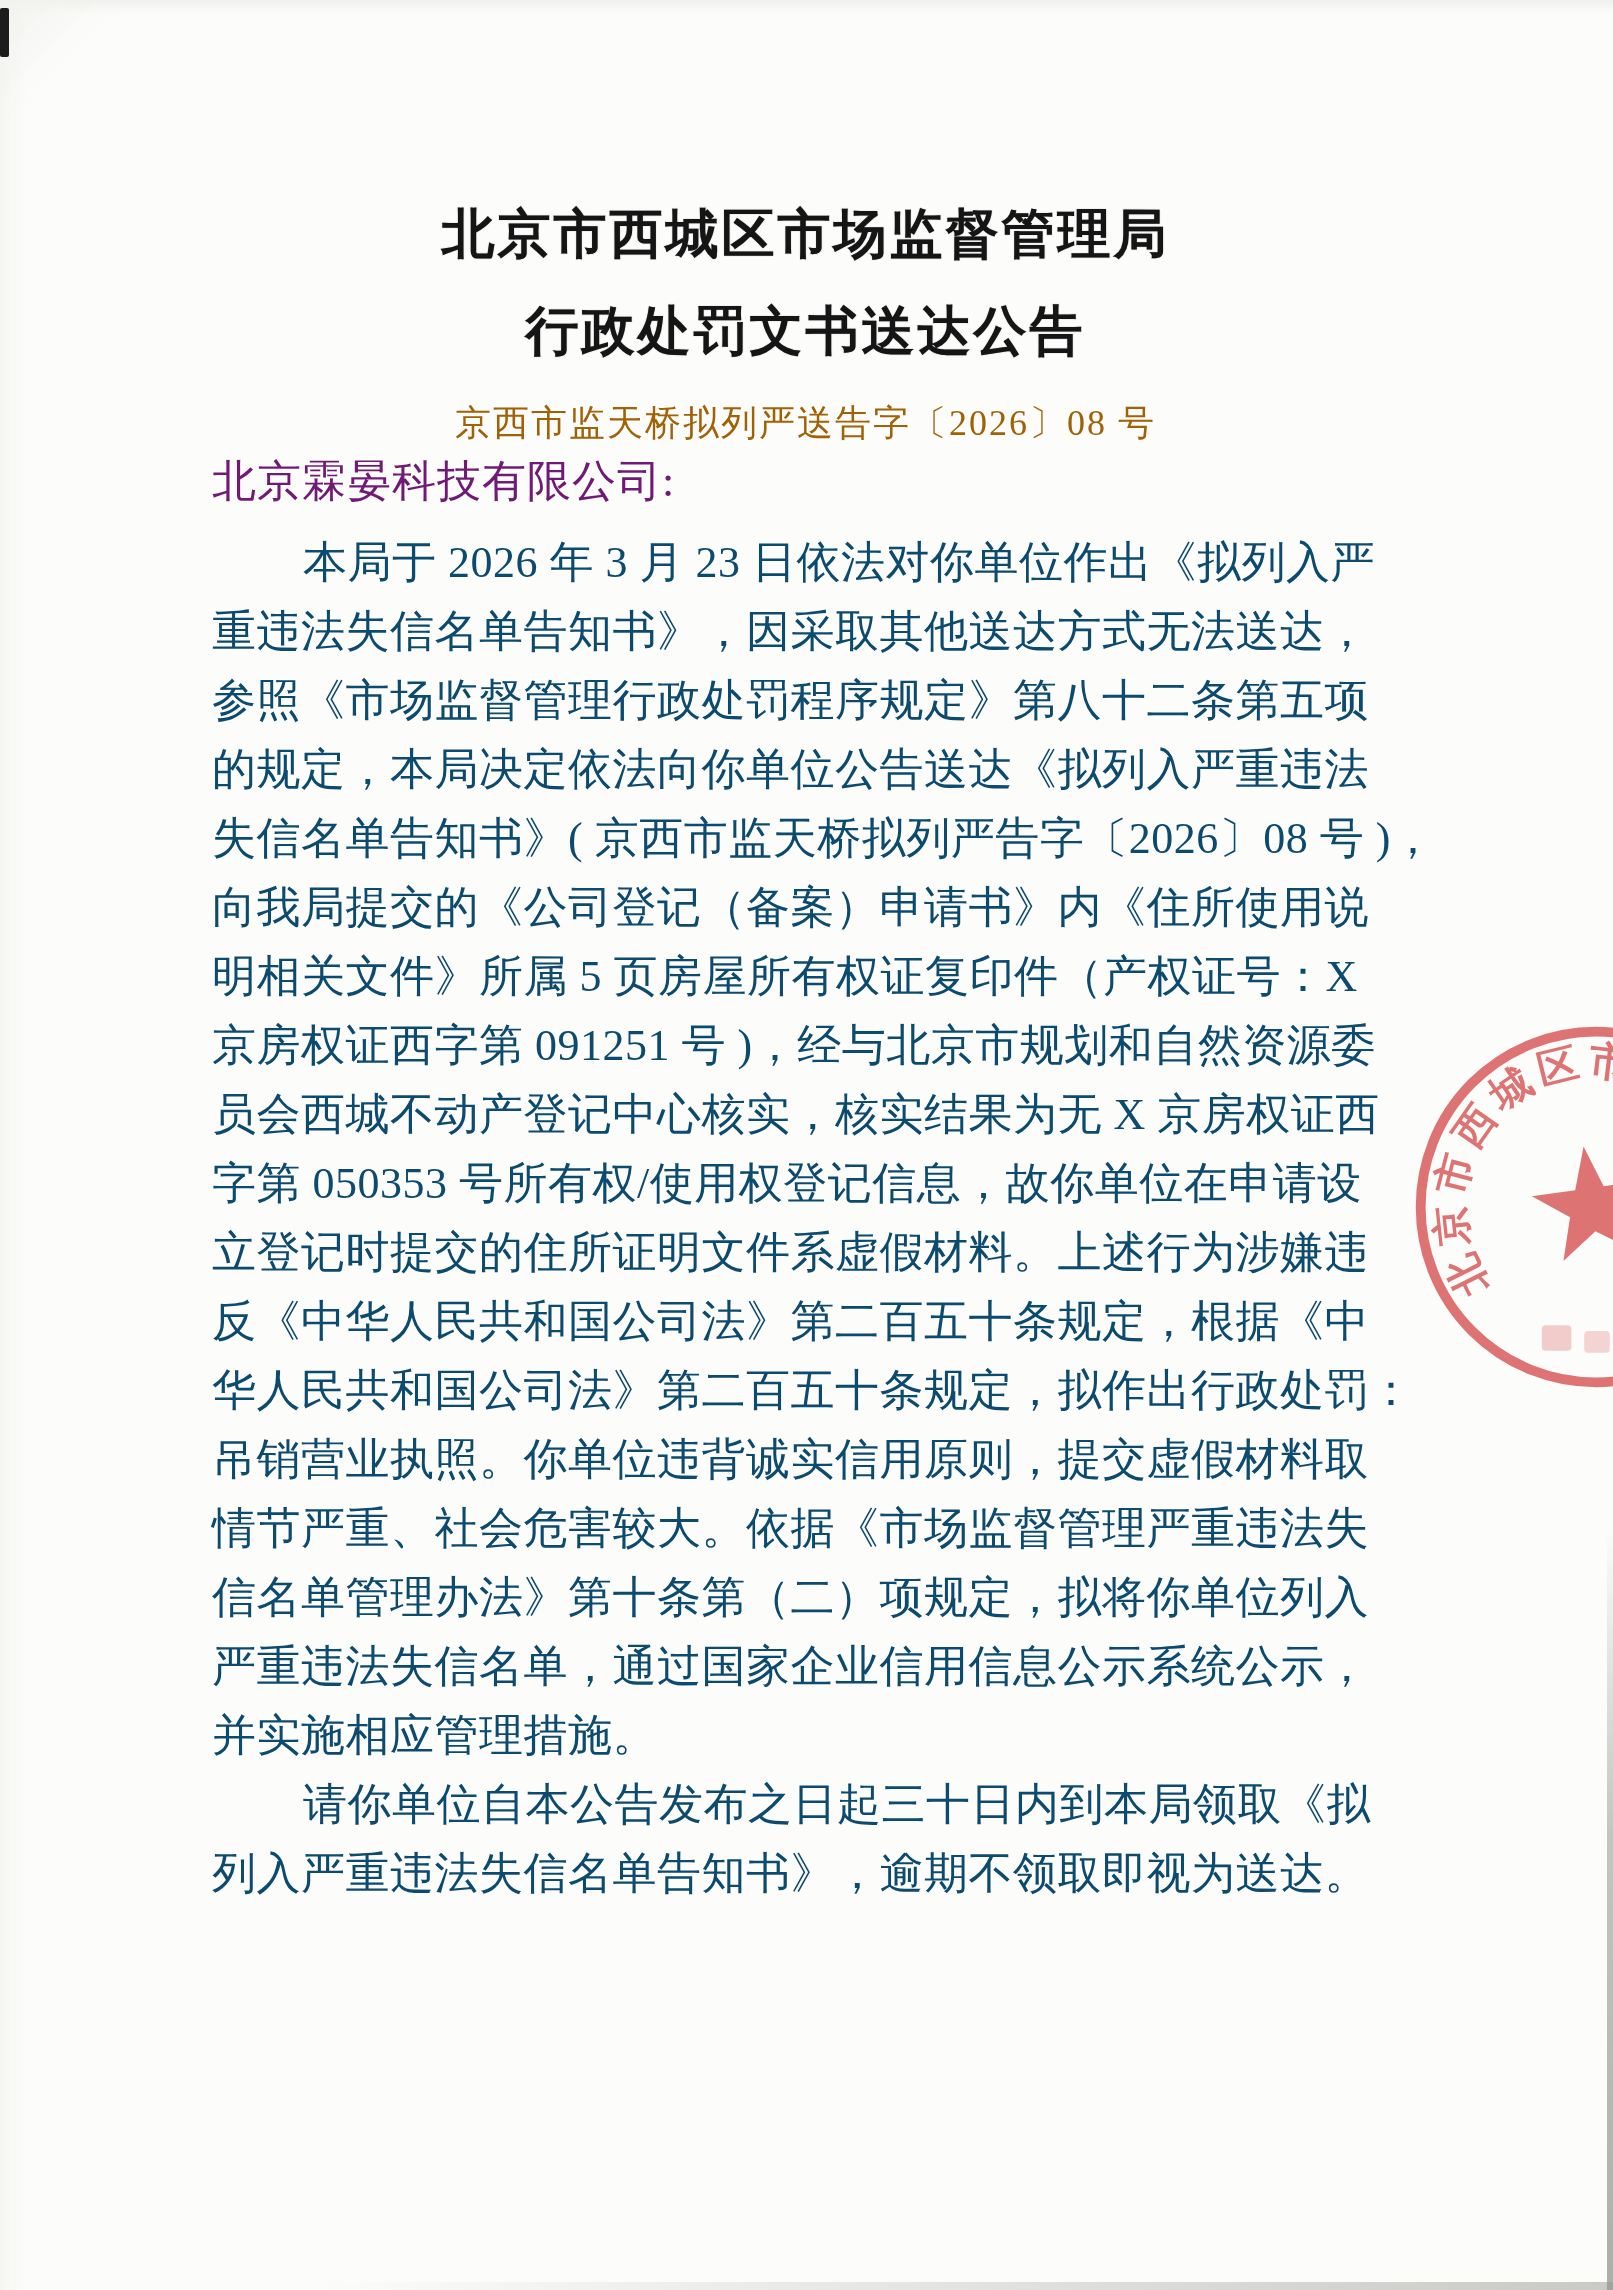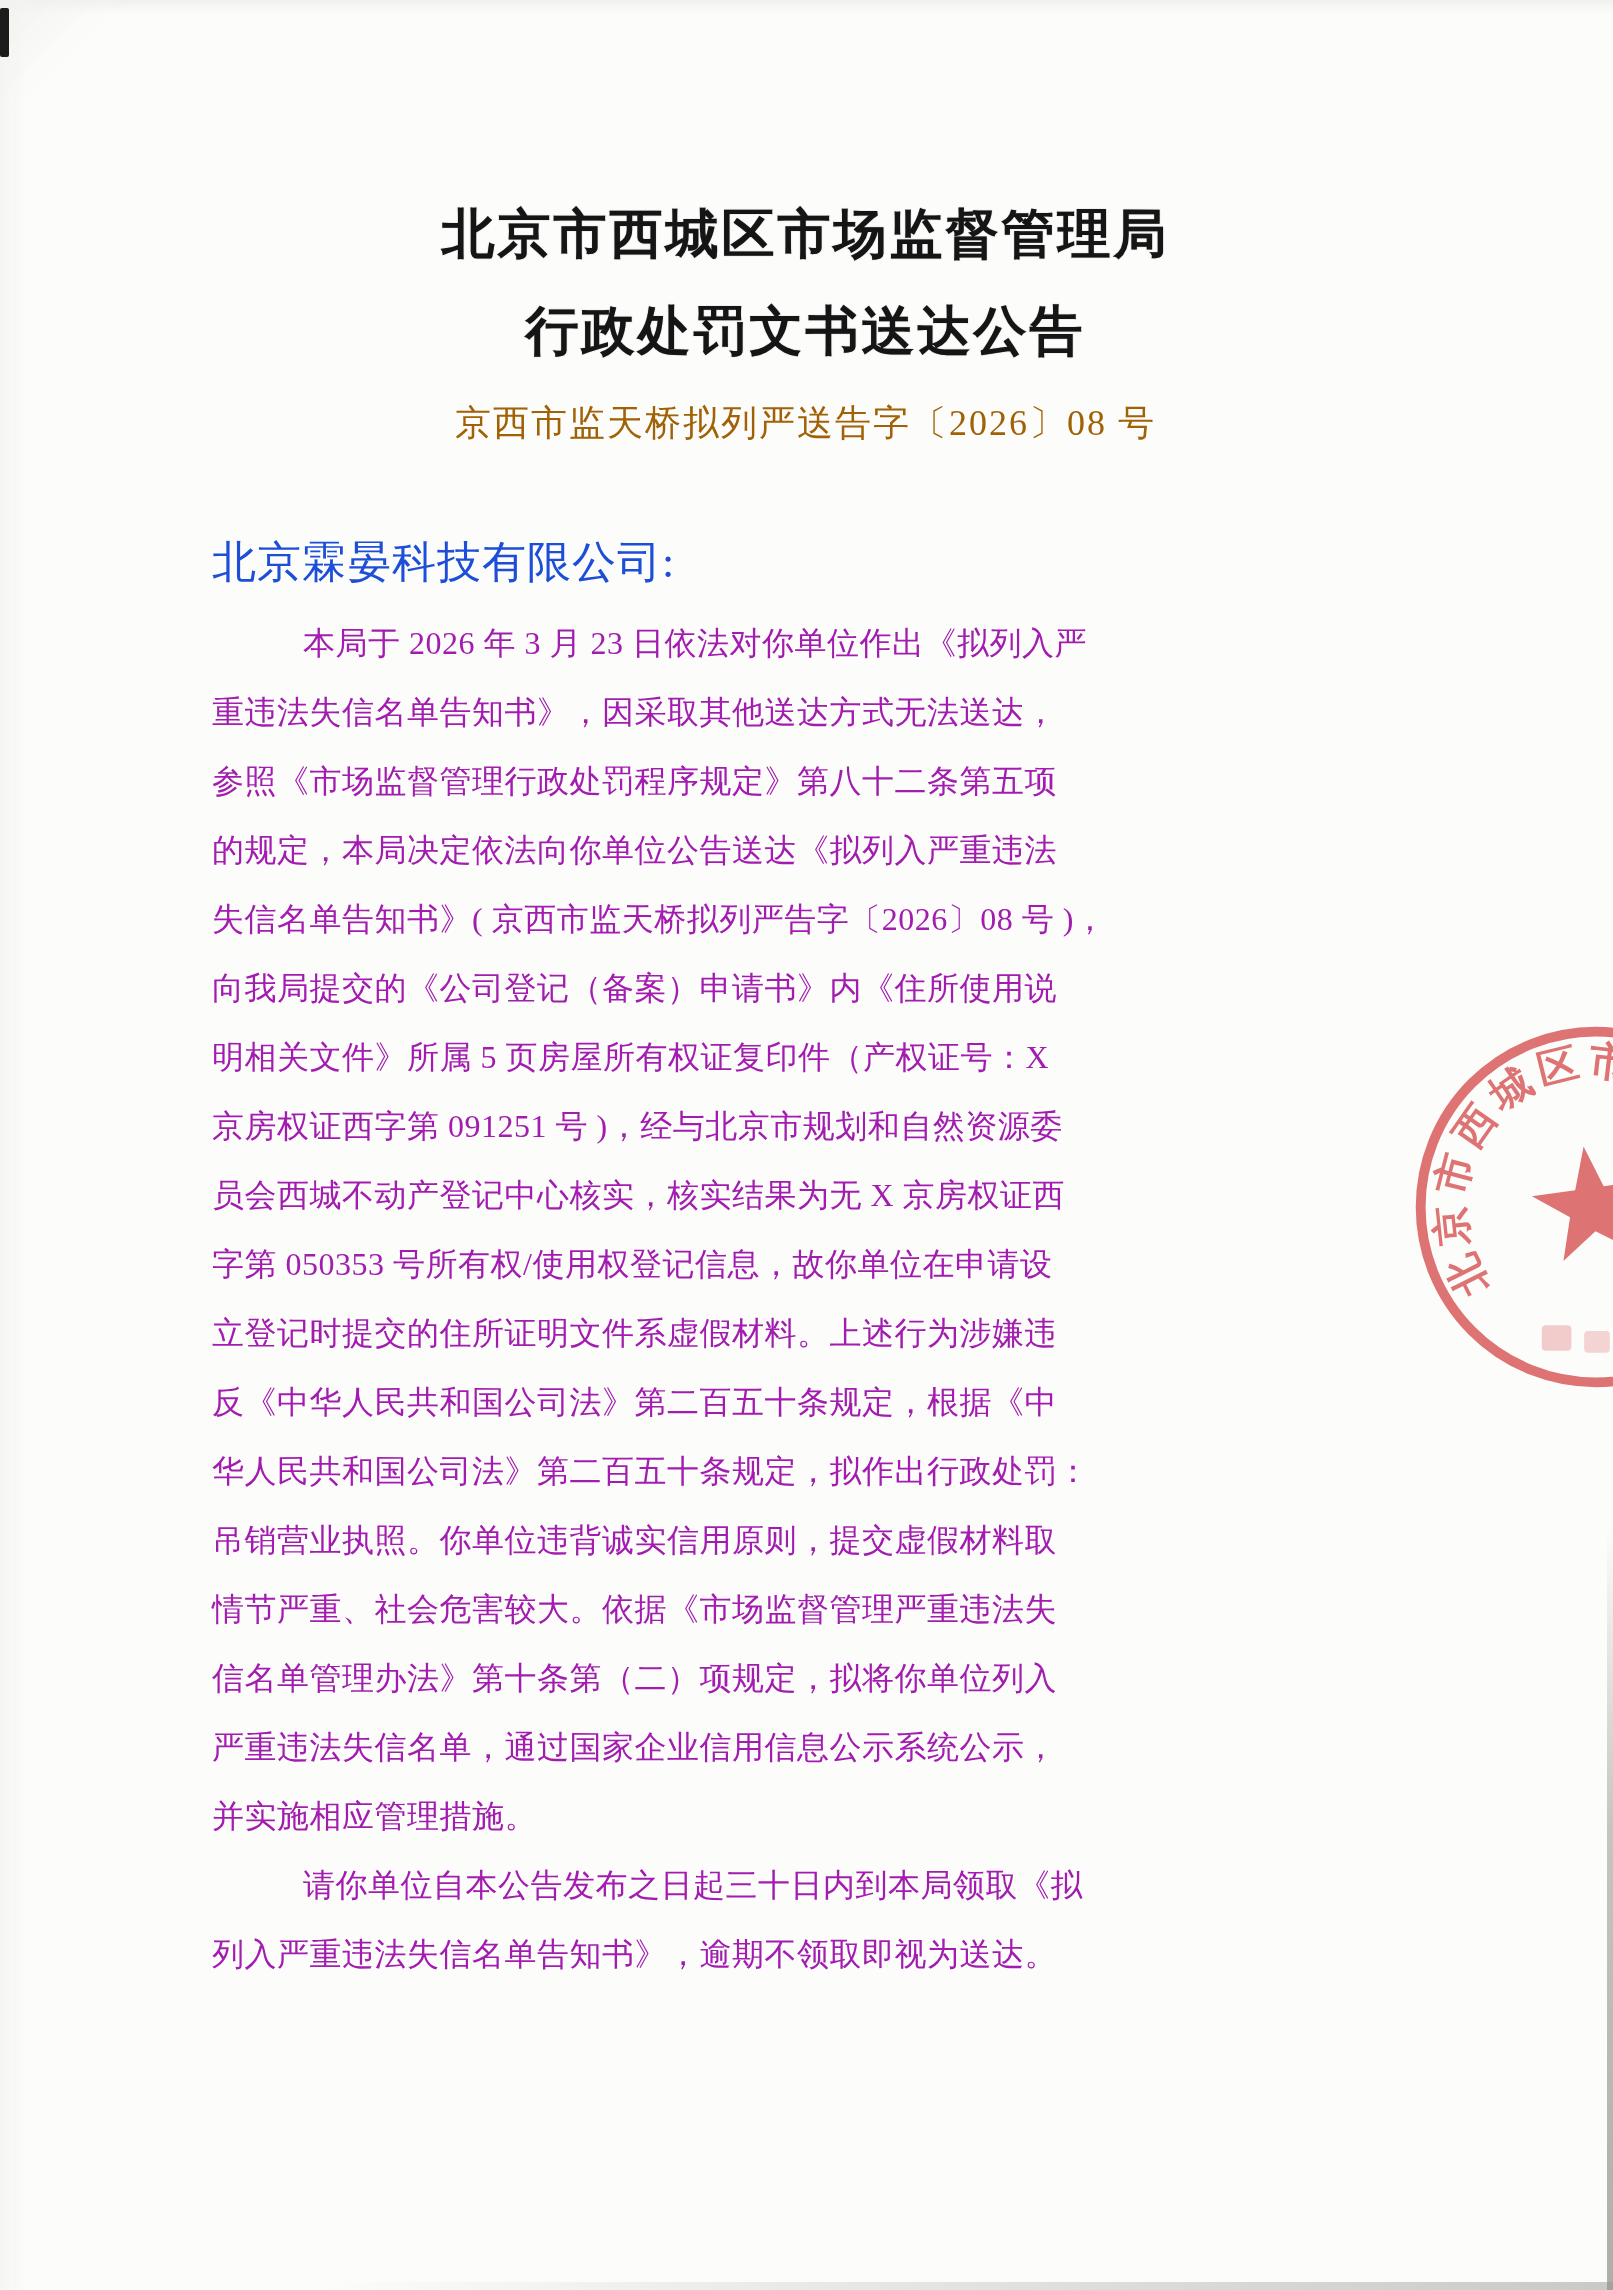--- a/index.html
+++ b/index.html
@@ -43,35 +43,34 @@
     text-align: center;
     font-size: 36px;
     color: #a16207;
     margin-top: 25.6px;
     line-height: 51px;
     letter-spacing: 2px;
   }
 
   .recipient {
     font-size: 44px;
-    color: #1d4ed8;
-    margin-top: 81px;
+    color: #701a75;
     line-height: 65px;
     letter-spacing: 1px;
   }
 
   .body-block {
     margin-top: 13.8px;
   }
   .body-line {
-    font-size: 32px;
+    font-size: 44px;
     line-height: 69px;
     height: 69px;
     white-space: nowrap;
-    color: #a21caf;
+    color: #0c4a6e;
     letter-spacing: 0.5px;
   }
   .body-line.indent {
     padding-left: 91px;
   }
 
   
   .seal {
     position: absolute;
     left: 1399px;

